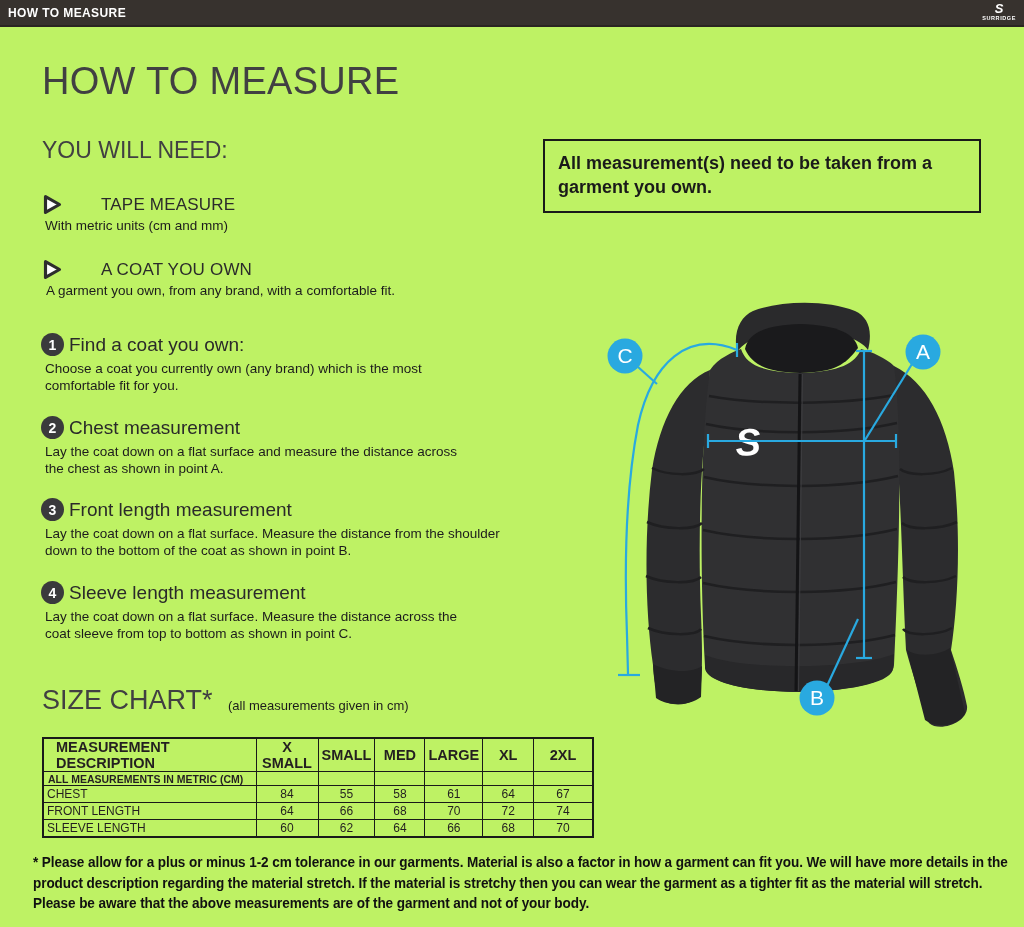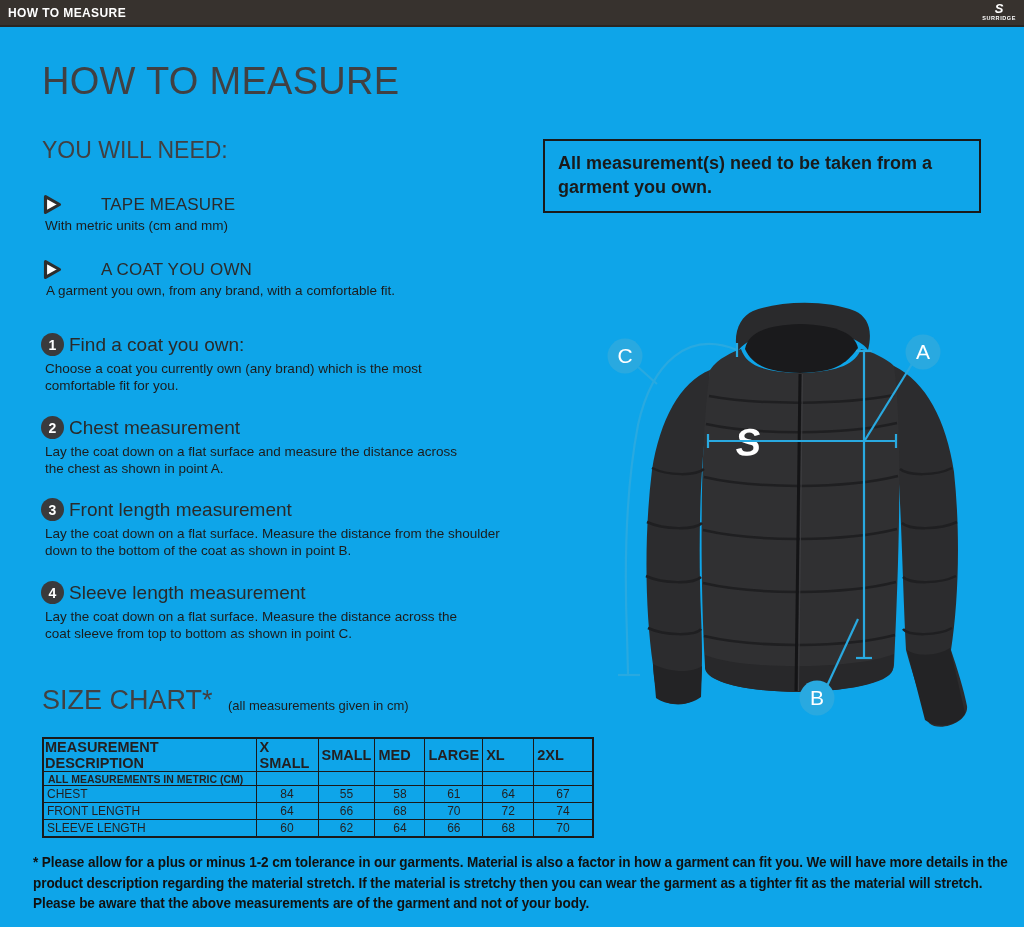--- a/index.html
+++ b/index.html
@@ -1,17 +1,17 @@
 <!DOCTYPE html>
 <html><head>
 <meta charset="utf-8">
 <style>
   html,body{margin:0;padding:0;background:#ffffff;}
   .canvas{
-    position:relative;width:1024px;height:927px;background:#0ea5e9;overflow:hidden;
+    position:relative;width:1024px;height:927px;background:#bef264;overflow:hidden;
     font-family:"Liberation Sans","DejaVu Sans",sans-serif;color:#231f20;
   }
   
   .topbar{
     position:absolute;left:0;top:0;width:1024px;height:27px;background:#37322e;
     display:flex;align-items:center;justify-content:space-between;box-sizing:border-box;
     padding:0 8px;border-bottom:2px solid #2a2522;
   }
   .topbar-title{color:#ffffff;font-size:12px;font-weight:bold;letter-spacing:.4px;}
   .topbar-logo{display:flex;flex-direction:column;align-items:center;line-height:1;color:#fff;}
@@ -37,22 +37,22 @@
   .step-title{position:absolute;left:69px;font-size:19px;color:#2a2a2a;}
   .step-desc{position:absolute;left:45px;font-size:13.5px;line-height:16.5px;color:#1c1c1c;}
   
   .sc-head{position:absolute;left:42px;top:685px;font-size:27px;color:#414042;}
   .sc-sub{position:absolute;left:228px;top:698px;font-size:13px;color:#1c1c1c;}
   table.size-chart{
     position:absolute;left:42px;top:737px;border-collapse:collapse;table-layout:fixed;
     border:2px solid #1a1a1a;
   }
   table.size-chart th,table.size-chart td{border:1px solid #1a1a1a;padding:0 3px;box-sizing:border-box;}
-  table.size-chart th{font-size:14.5px;font-weight:bold;height:25px;text-align:left;}
-  table.size-chart th.desc{text-align:left;padding-left:1px;}
+  table.size-chart th{font-size:14.5px;font-weight:bold;height:25px;text-align:center;}
+  table.size-chart th.desc{text-align:left;padding-left:12px;}
   table.size-chart tr.unit-row td{font-size:10.5px;font-weight:bold;height:14px;text-align:left;padding-left:4px;}
   table.size-chart tr.data-row td{font-size:12px;height:17px;text-align:center;}
   table.size-chart tr.data-row td.label{text-align:left;font-size:12px;}
   
   .footnote{
     position:absolute;left:33px;top:852px;width:1062px;font-size:14.6px;font-weight:bold;
     letter-spacing:-.1px;line-height:1.42;color:#111111;
     transform:scaleX(.93);transform-origin:0 0;
   }
   .diagram{position:absolute;left:588px;top:295px;}

